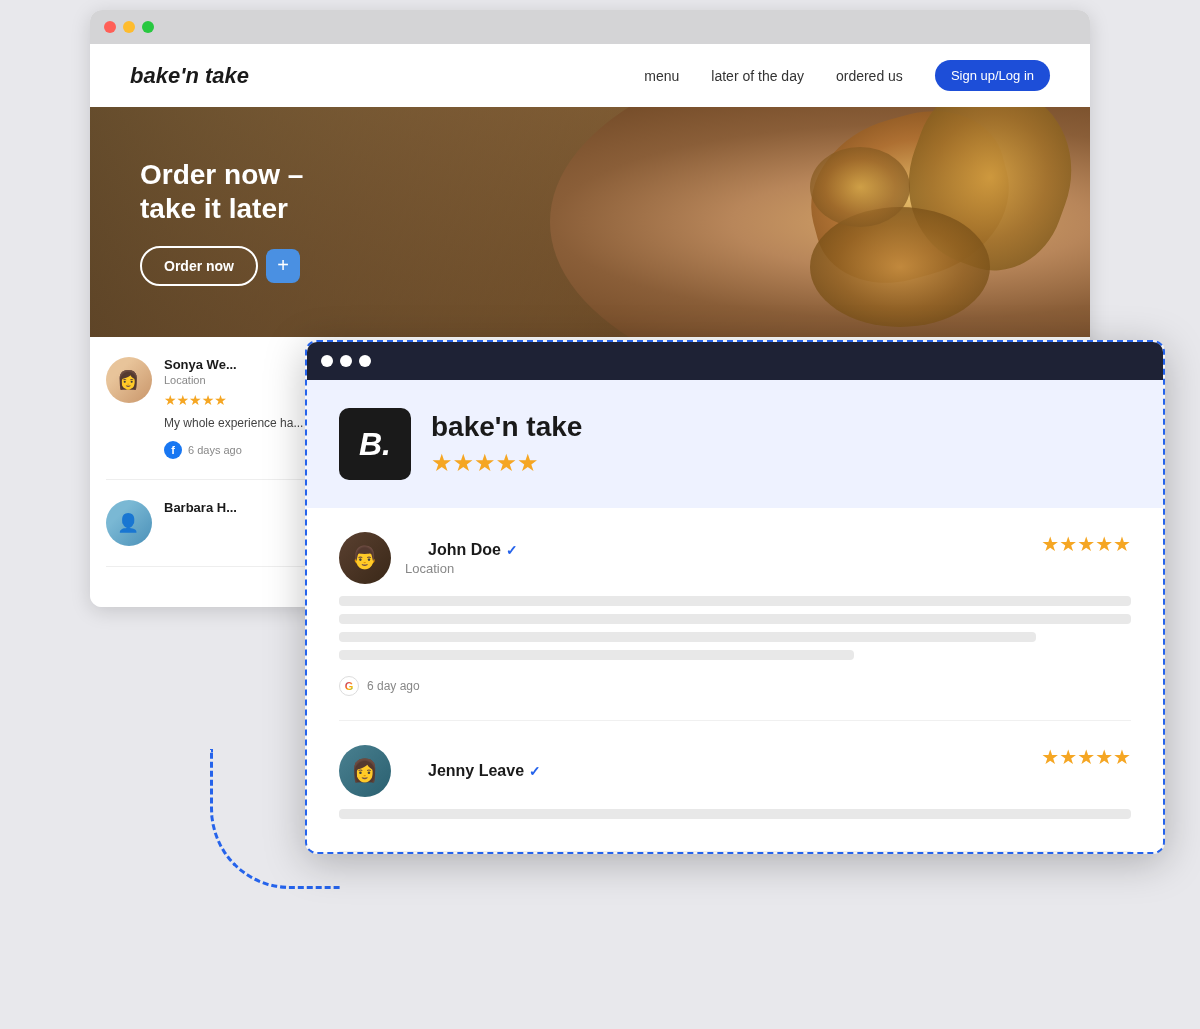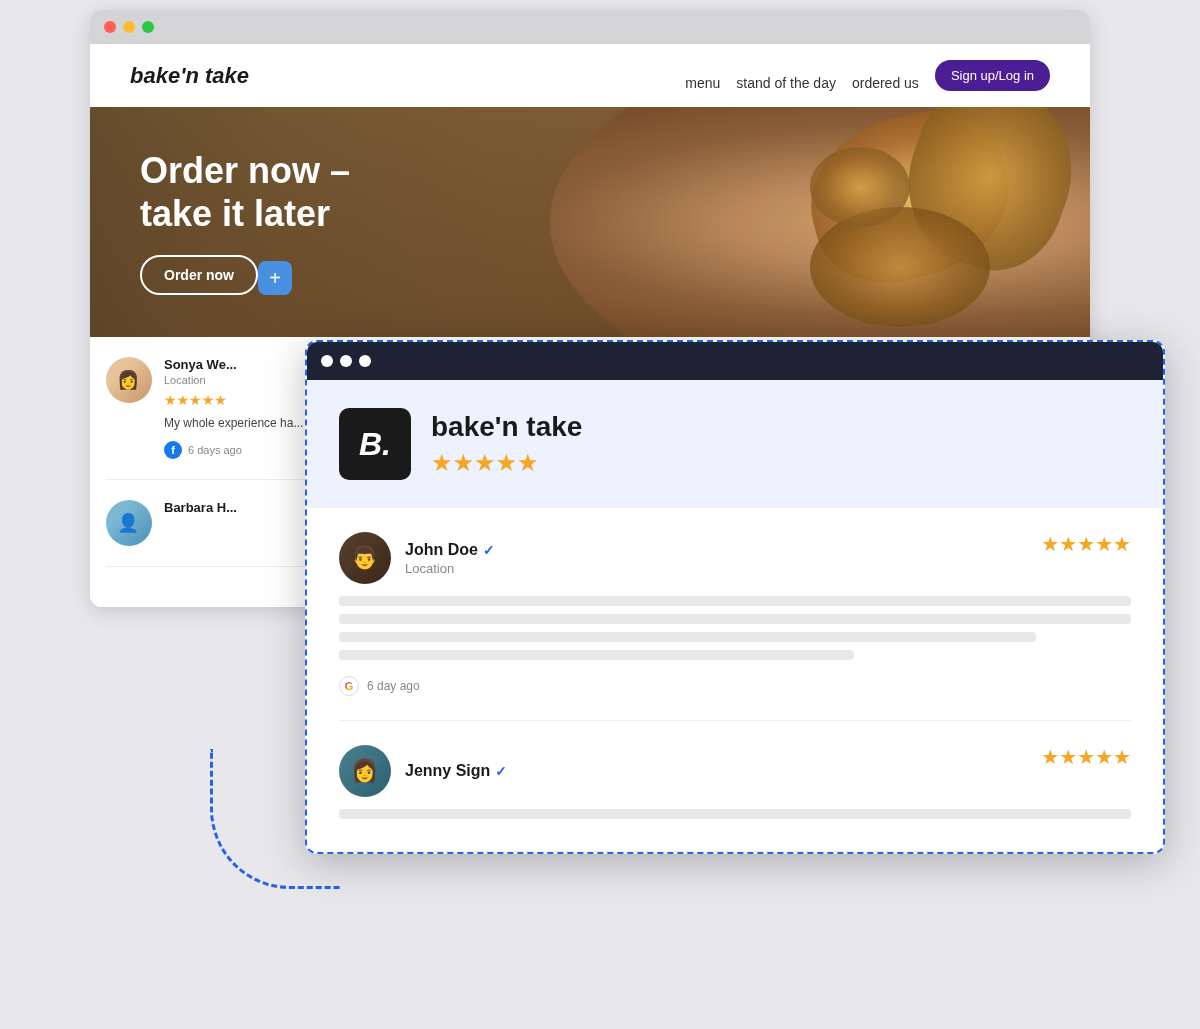--- a/index.html
+++ b/index.html
@@ -50,30 +50,30 @@
       justify-content: space-between;
     }
     .bakery-logo {
       font-size: 22px;
       font-weight: 700;
       color: #1a1a1a;
       font-style: italic;
     }
     .bakery-nav-links {
       display: flex;
-      align-items: flex-end;
-      gap: 16px;
+      align-items: center;
+      gap: 32px;
     }
     .nav-link {
       font-size: 14px;
       color: #333;
       text-decoration: none;
     }
     .nav-btn {
-      background: #4c1d95;
+      background: #1d4ed8;
       color: #fff;
       border: none;
       border-radius: 20px;
       padding: 8px 16px;
       font-size: 13px;
       cursor: pointer;
     }
 
     
     .hero {
@@ -91,30 +91,30 @@
       right: 0; top: 0;
       width: 60%; height: 100%;
       background: radial-gradient(ellipse at 70% 50%, #d4a468 0%, #b8865a 30%, #8a5e38 60%, #6b4422 100%);
       clip-path: ellipse(60% 80% at 70% 50%);
     }
     .hero-content {
       position: relative;
       z-index: 2;
     }
     .hero-title {
-      font-size: 36px;
+      font-size: 28px;
       font-weight: 800;
       color: #fff;
       line-height: 1.2;
       margin-bottom: 20px;
     }
     .hero-buttons {
       display: flex;
-      align-items: flex-end;
-      gap: 0;
+      align-items: center;
+      gap: 8px;
     }
     .hero-order-btn {
       background: transparent;
       border: 2px solid #fff;
       color: #fff;
       border-radius: 22px;
       padding: 10px 22px;
       font-size: 14px;
       font-weight: 600;
       cursor: pointer;
@@ -297,20 +297,21 @@
       font-size: 22px;
     }
     .rev-name-wrap { }
     .rev-name {
       font-size: 16px;
       font-weight: 700;
       color: #1a1a1a;
       display: flex;
       align-items: center;
       gap: 5px;
+      margin-left: 23px;
     }
     .verified-badge {
       color: #2563eb;
       font-size: 14px;
     }
     .rev-location {
       font-size: 13px;
       color: #888;
       margin-top: 2px;
     }
@@ -370,21 +371,21 @@
   <div class="browser-titlebar">
     <div class="traffic-light red"></div>
     <div class="traffic-light yellow"></div>
     <div class="traffic-light green"></div>
   </div>
 
   <div class="bakery-nav">
     <span class="bakery-logo">bake'n take</span>
     <div class="bakery-nav-links">
       <a class="nav-link">menu</a>
-      <a class="nav-link">stand of the day</a>
+      <a class="nav-link">later of the day</a>
       <a class="nav-link">ordered us</a>
       <button class="nav-btn">Sign up/Log in</button>
     </div>
   </div>
 
   <div class="hero">
     <div class="hero-bg-breads">
 
       <div style="position:absolute;top:10px;right:80px;width:200px;height:160px;background:radial-gradient(ellipse,#e8c06a,#b07030,#7a4a18);border-radius:50% 40% 50% 40%;transform:rotate(-15deg);opacity:0.9;"></div>
       <div style="position:absolute;top:-20px;right:20px;width:160px;height:180px;background:radial-gradient(ellipse,#d4a040,#a07028,#705018);border-radius:40% 50% 40% 50%;transform:rotate(20deg);opacity:0.85;"></div>
@@ -474,21 +475,21 @@
         <span class="time-ago">6 day ago</span>
       </div>
     </div>
 
     <div class="review-card">
       <div class="review-top">
         <div class="reviewer-info">
           <div class="rev-avatar rev-avatar-jenny">👩</div>
           <div class="rev-name-wrap">
             <div class="rev-name">
-              <span>Jenny Sign</span>
+              <span>Jenny Leave</span>
               <span class="verified-badge">✓</span>
             </div>
           </div>
         </div>
         <div class="rev-stars">★★★★★</div>
       </div>
 
       <div class="text-line full"></div>
     </div>
 

